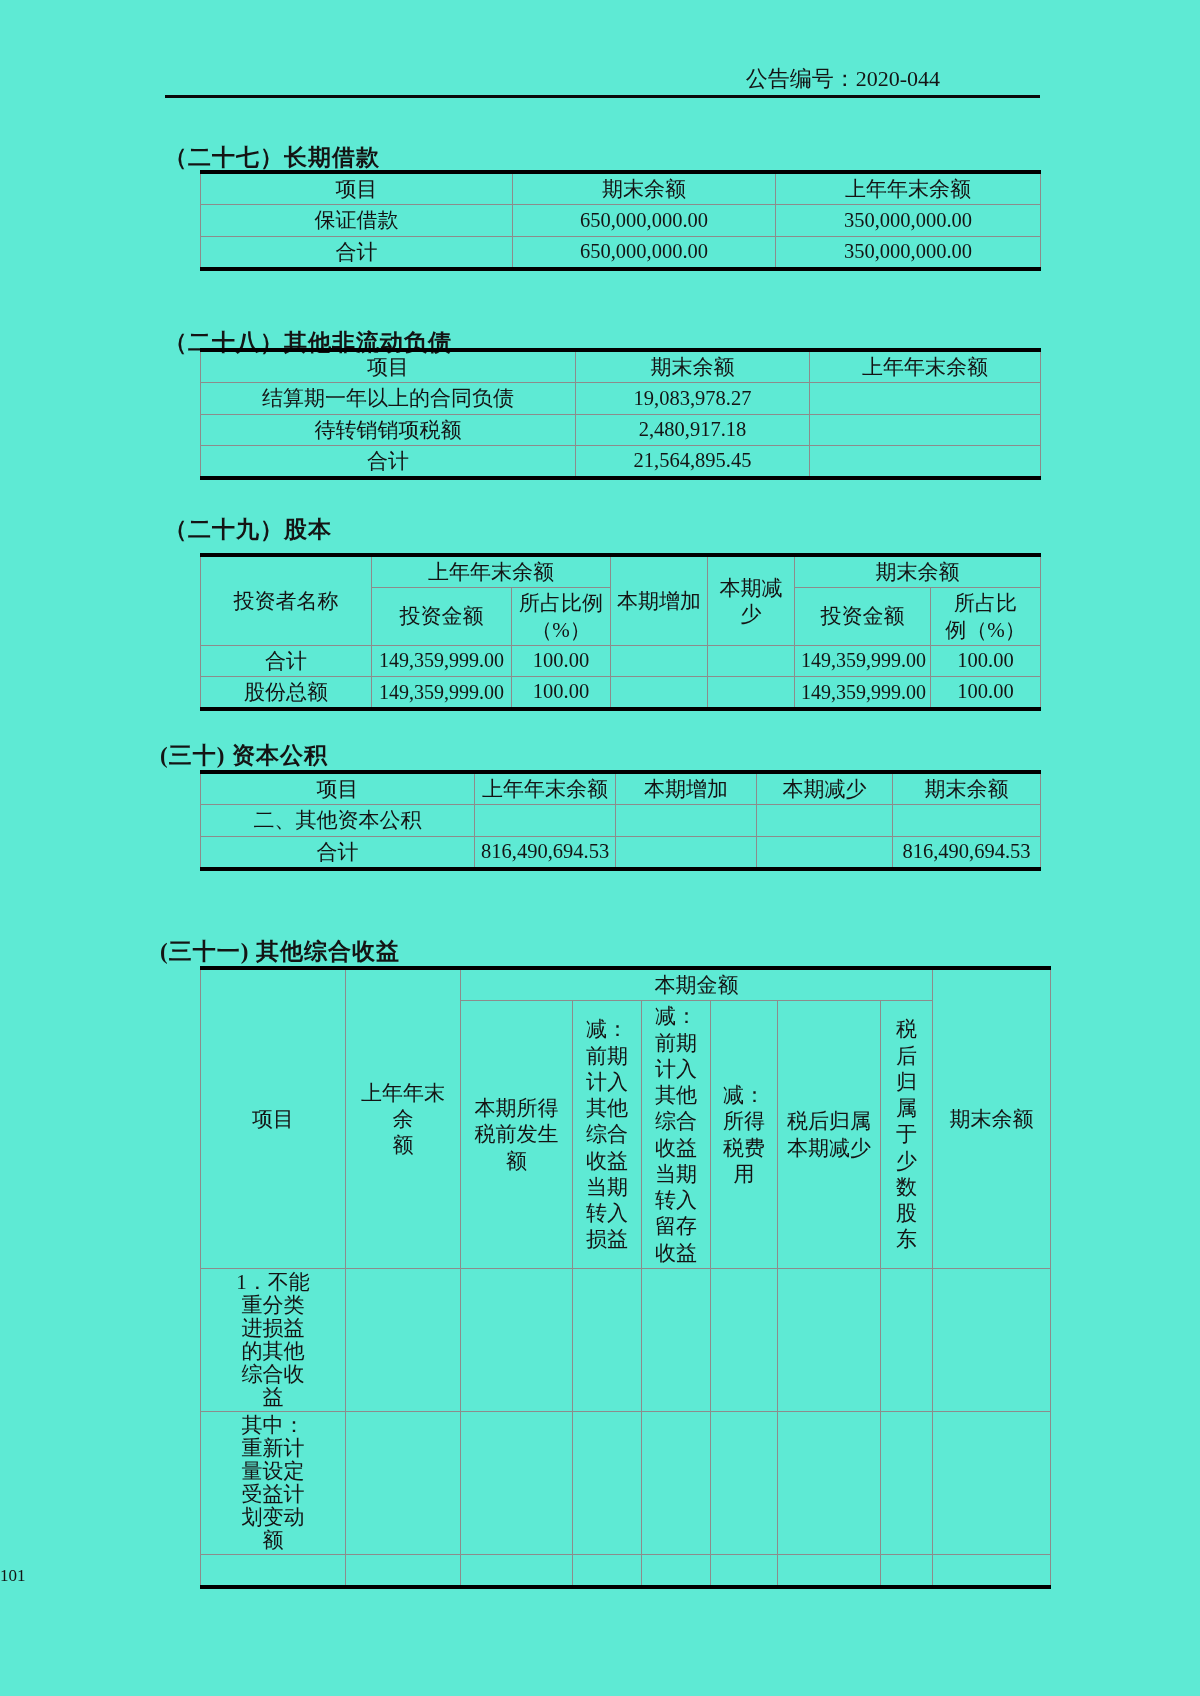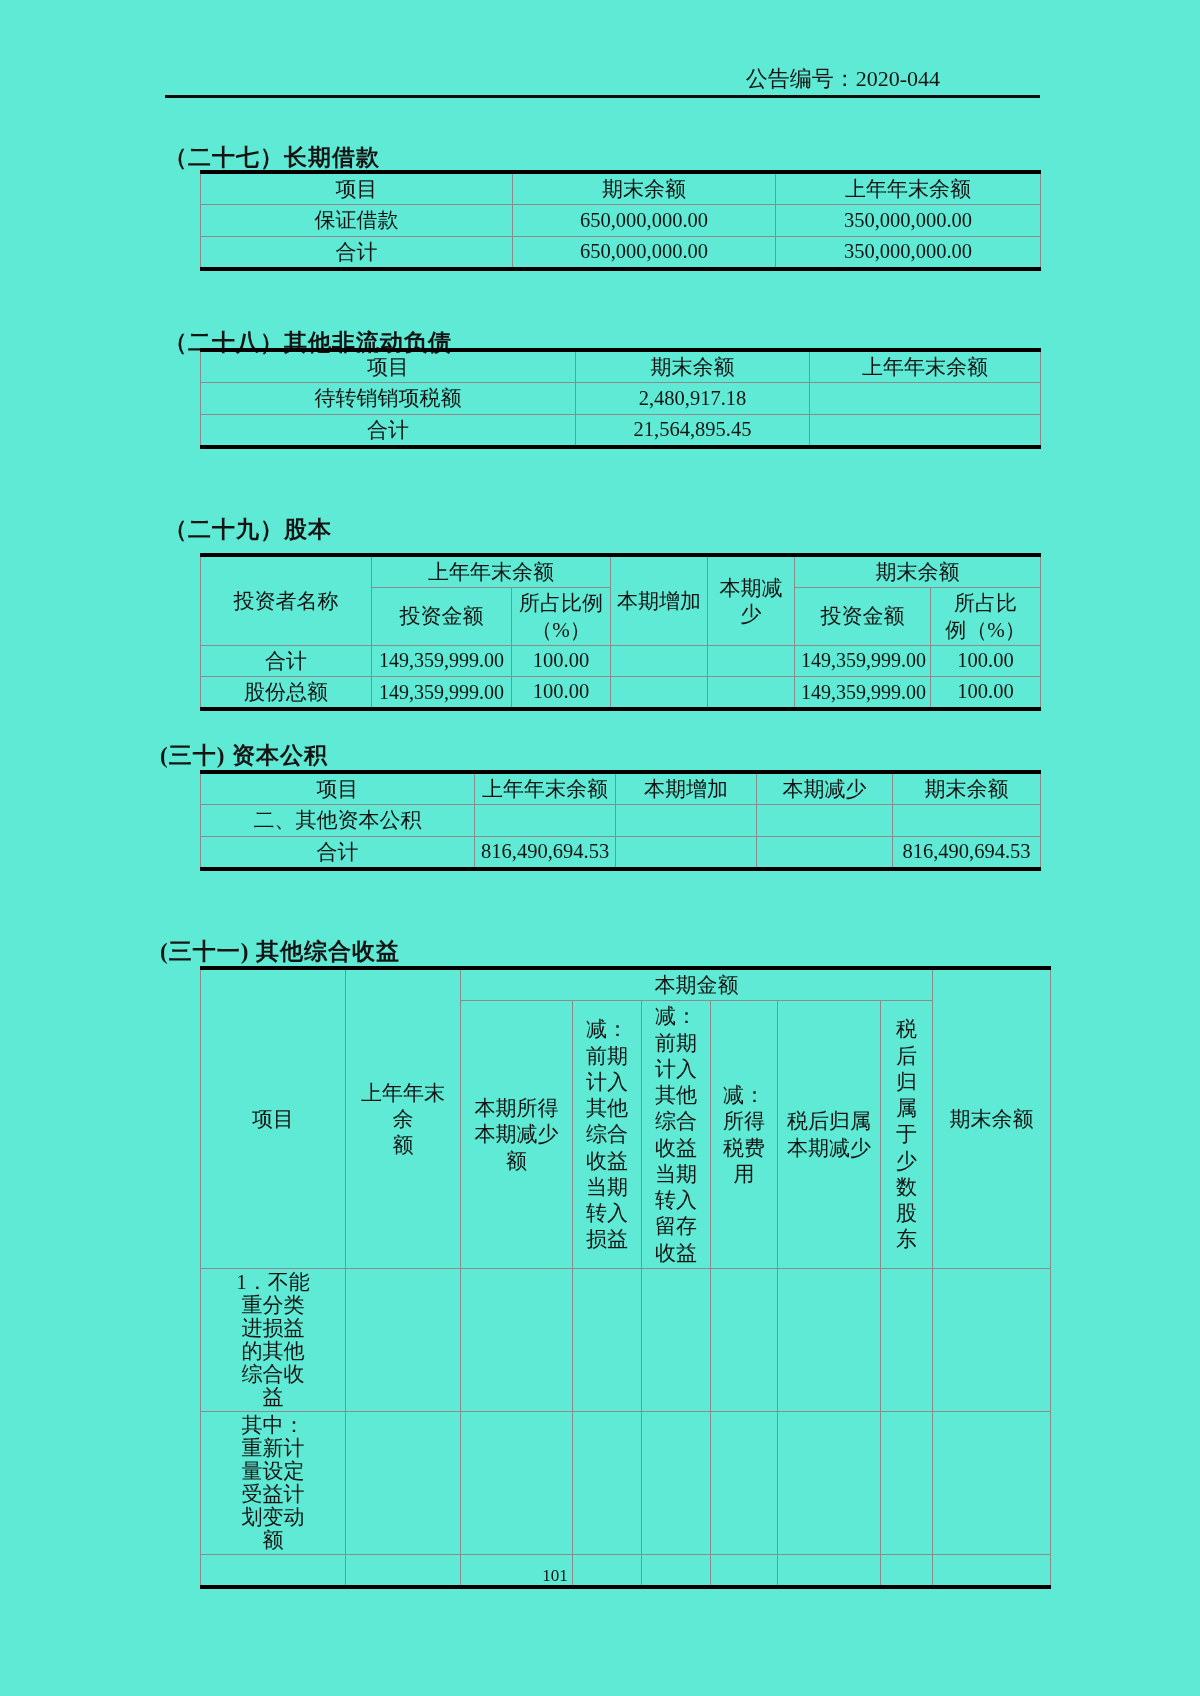--- a/index.html
+++ b/index.html
@@ -14,21 +14,21 @@
              padding:2px 6px;overflow:hidden;line-height:1.25;}
   td.item{text-align:left;padding-left:60px;}
   td.item-sm{text-align:left;padding-left:34px;}
   td.item31{text-align:left;padding-left:60px;}
   td.num{text-align:right;font-size:20.5px;padding-right:11px;margin-top:48px;}
   td.num-tight{text-align:right;font-size:20px;padding-right:4px;padding-left:1px;}
   td.pre{white-space:pre-line;}
   .t31 td{line-height:22px;padding:2px 4px;}
   .t31 td.item31{line-height:23px;}
   .t30 td.pre{line-height:25px;}
-  .page-num{position:absolute;top:1566px;left:0;width:1110px;text-align:center;font-size:17px;}
+  .page-num{position:absolute;top:1566px;left:0;width:1110px;font-size:17px;}
 </style>
 </head>
 <body>
 
 <div class="page">
 
   <div class="notice">公告编号：2020-044</div>
   <div class="header-rule"></div>
 
   <div class="sec-title" style="top:142px">（二十七）长期借款</div>
@@ -62,20 +62,25 @@
     <colgroup>
         <col style="width:375px">
         <col style="width:234px">
         <col style="width:231px">
       </colgroup>
     <tbody>
         <tr style="height:28px">
       <td>项目</td>
       <td>期末余额</td>
       <td>上年年末余额</td>
+    </tr>
+    <tr style="height:29px">
+      <td class="item">结算期一年以上的合同负债</td>
+      <td class="num">19,083,978.27</td>
+      <td class="num"></td>
     </tr>
     <tr style="height:29px">
       <td class="item">待转销销项税额</td>
       <td class="num">2,480,917.18</td>
       <td class="num"></td>
     </tr>
     <tr style="height:28px">
       <td>合计</td>
       <td class="num">21,564,895.45</td>
       <td class="num"></td>
@@ -181,21 +186,21 @@
     <tbody>
         <tr style="height:24px">
       <td rowspan="2">项目</td>
       <td rowspan="2" class="pre">上年年末余
 额</td>
       <td colspan="6">本期金额</td>
       <td rowspan="2">期末余额</td>
     </tr>
     <tr style="height:240px">
       <td class="pre">本期所得
-本期减少
+税前发生
 额</td>
       <td class="pre">减：
 前期
 计入
 其他
 综合
 收益
 当期
 转入
 损益</td>

